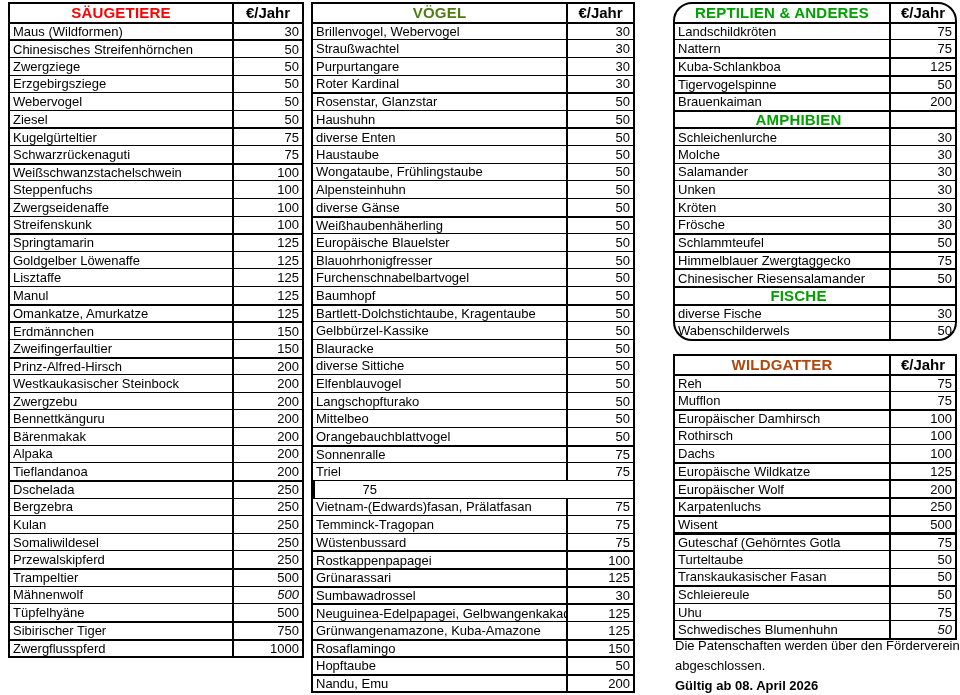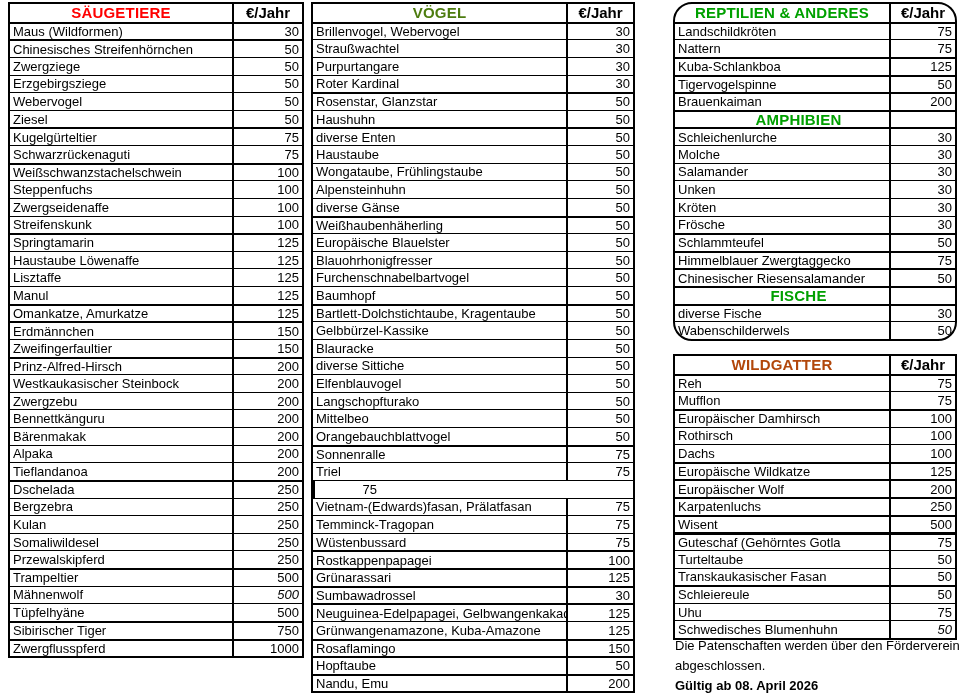--- a/index.html
+++ b/index.html
@@ -93,21 +93,21 @@
       </div>
       <div class="row">
         <div class="cell name">Streifenskunk</div>
         <div class="cell price">100</div>
       </div>
       <div class="row thick">
         <div class="cell name">Springtamarin</div>
         <div class="cell price">125</div>
       </div>
       <div class="row">
-        <div class="cell name">Haustaube Löwenaffe</div>
+        <div class="cell name">Goldgelber Löwenaffe</div>
         <div class="cell price">125</div>
       </div>
       <div class="row">
         <div class="cell name">Lisztaffe</div>
         <div class="cell price">125</div>
       </div>
       <div class="row">
         <div class="cell name">Manul</div>
         <div class="cell price">125</div>
       </div>

